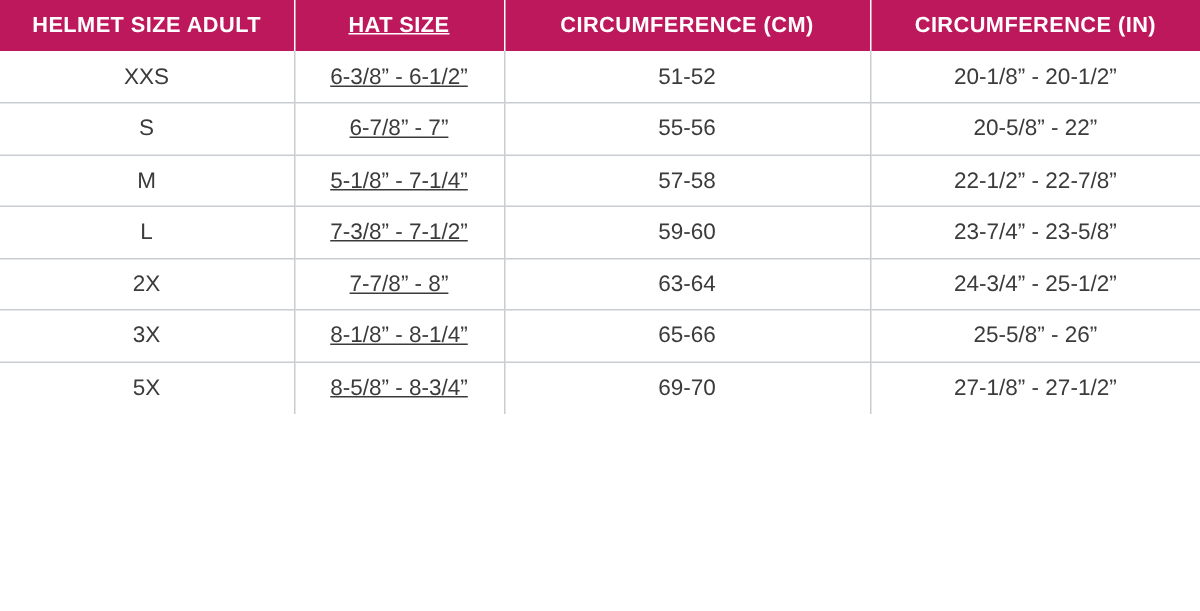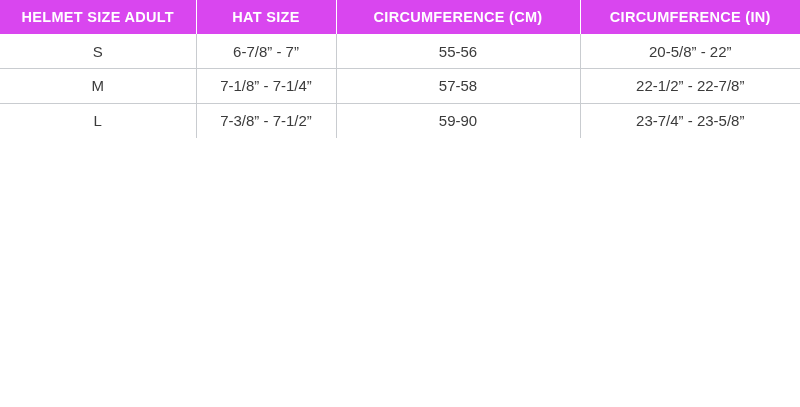--- a/index.html
+++ b/index.html
@@ -12,21 +12,21 @@
     height: 407px;
     font-family: "Liberation Sans", sans-serif;
     overflow: hidden;
   }
   .size-table {
     width: 800px;
     border-collapse: collapse;
     table-layout: fixed;
   }
   .size-table thead th {
-    background: #d946ef;
+    background: #be185d;
     color: #ffffff;
     font-size: 14.5px;
     font-weight: bold;
     letter-spacing: 0.3px;
     text-align: center;
     height: 34px;
     padding: 0 4px;
     border-right: 1px solid #ffffff;
     box-sizing: border-box;
     white-space: nowrap;
@@ -45,49 +45,73 @@
     padding: 0 4px;
     white-space: nowrap;
   }
   .size-table tbody td:last-child {
     border-right: none;
   }
   .size-table tbody tr:last-child td {
     border-bottom: none;
   }
   .col-0 { width: 196px; }
-  .col-1 { width: 140px; }
+  .col-1 { width: 140px; text-decoration: underline; }
   .col-2 { width: 244px; margin-left: 12px; }
   .col-3 { width: 220px; }
 </style>
 </head>
 <body>
 
 <table class="size-table">
   <thead>
     <tr>
       <th class="col-0">HELMET SIZE ADULT</th>
       <th class="col-1">HAT SIZE</th>
       <th class="col-2">CIRCUMFERENCE (CM)</th>
       <th class="col-3">CIRCUMFERENCE (IN)</th>
     </tr>
   </thead>
   <tbody>
     <tr>
+      <td class="col-0">XXS</td>
+      <td class="col-1">6-3/8” - 6-1/2”</td>
+      <td class="col-2">51-52</td>
+      <td class="col-3">20-1/8” - 20-1/2”</td>
+    </tr>
+    <tr>
       <td class="col-0">S</td>
       <td class="col-1">6-7/8” - 7”</td>
       <td class="col-2">55-56</td>
       <td class="col-3">20-5/8” - 22”</td>
     </tr>
     <tr>
       <td class="col-0">M</td>
-      <td class="col-1">7-1/8” - 7-1/4”</td>
+      <td class="col-1">5-1/8” - 7-1/4”</td>
       <td class="col-2">57-58</td>
       <td class="col-3">22-1/2” - 22-7/8”</td>
     </tr>
     <tr>
       <td class="col-0">L</td>
       <td class="col-1">7-3/8” - 7-1/2”</td>
-      <td class="col-2">59-90</td>
+      <td class="col-2">59-60</td>
       <td class="col-3">23-7/4” - 23-5/8”</td>
+    </tr>
+    <tr>
+      <td class="col-0">2X</td>
+      <td class="col-1">7-7/8” - 8”</td>
+      <td class="col-2">63-64</td>
+      <td class="col-3">24-3/4” - 25-1/2”</td>
+    </tr>
+    <tr>
+      <td class="col-0">3X</td>
+      <td class="col-1">8-1/8” - 8-1/4”</td>
+      <td class="col-2">65-66</td>
+      <td class="col-3">25-5/8” - 26”</td>
+    </tr>
+    <tr>
+      <td class="col-0">5X</td>
+      <td class="col-1">8-5/8” - 8-3/4”</td>
+      <td class="col-2">69-70</td>
+      <td class="col-3">27-1/8” - 27-1/2”</td>
     </tr>
   </tbody>
 </table>
 
 </body></html>

